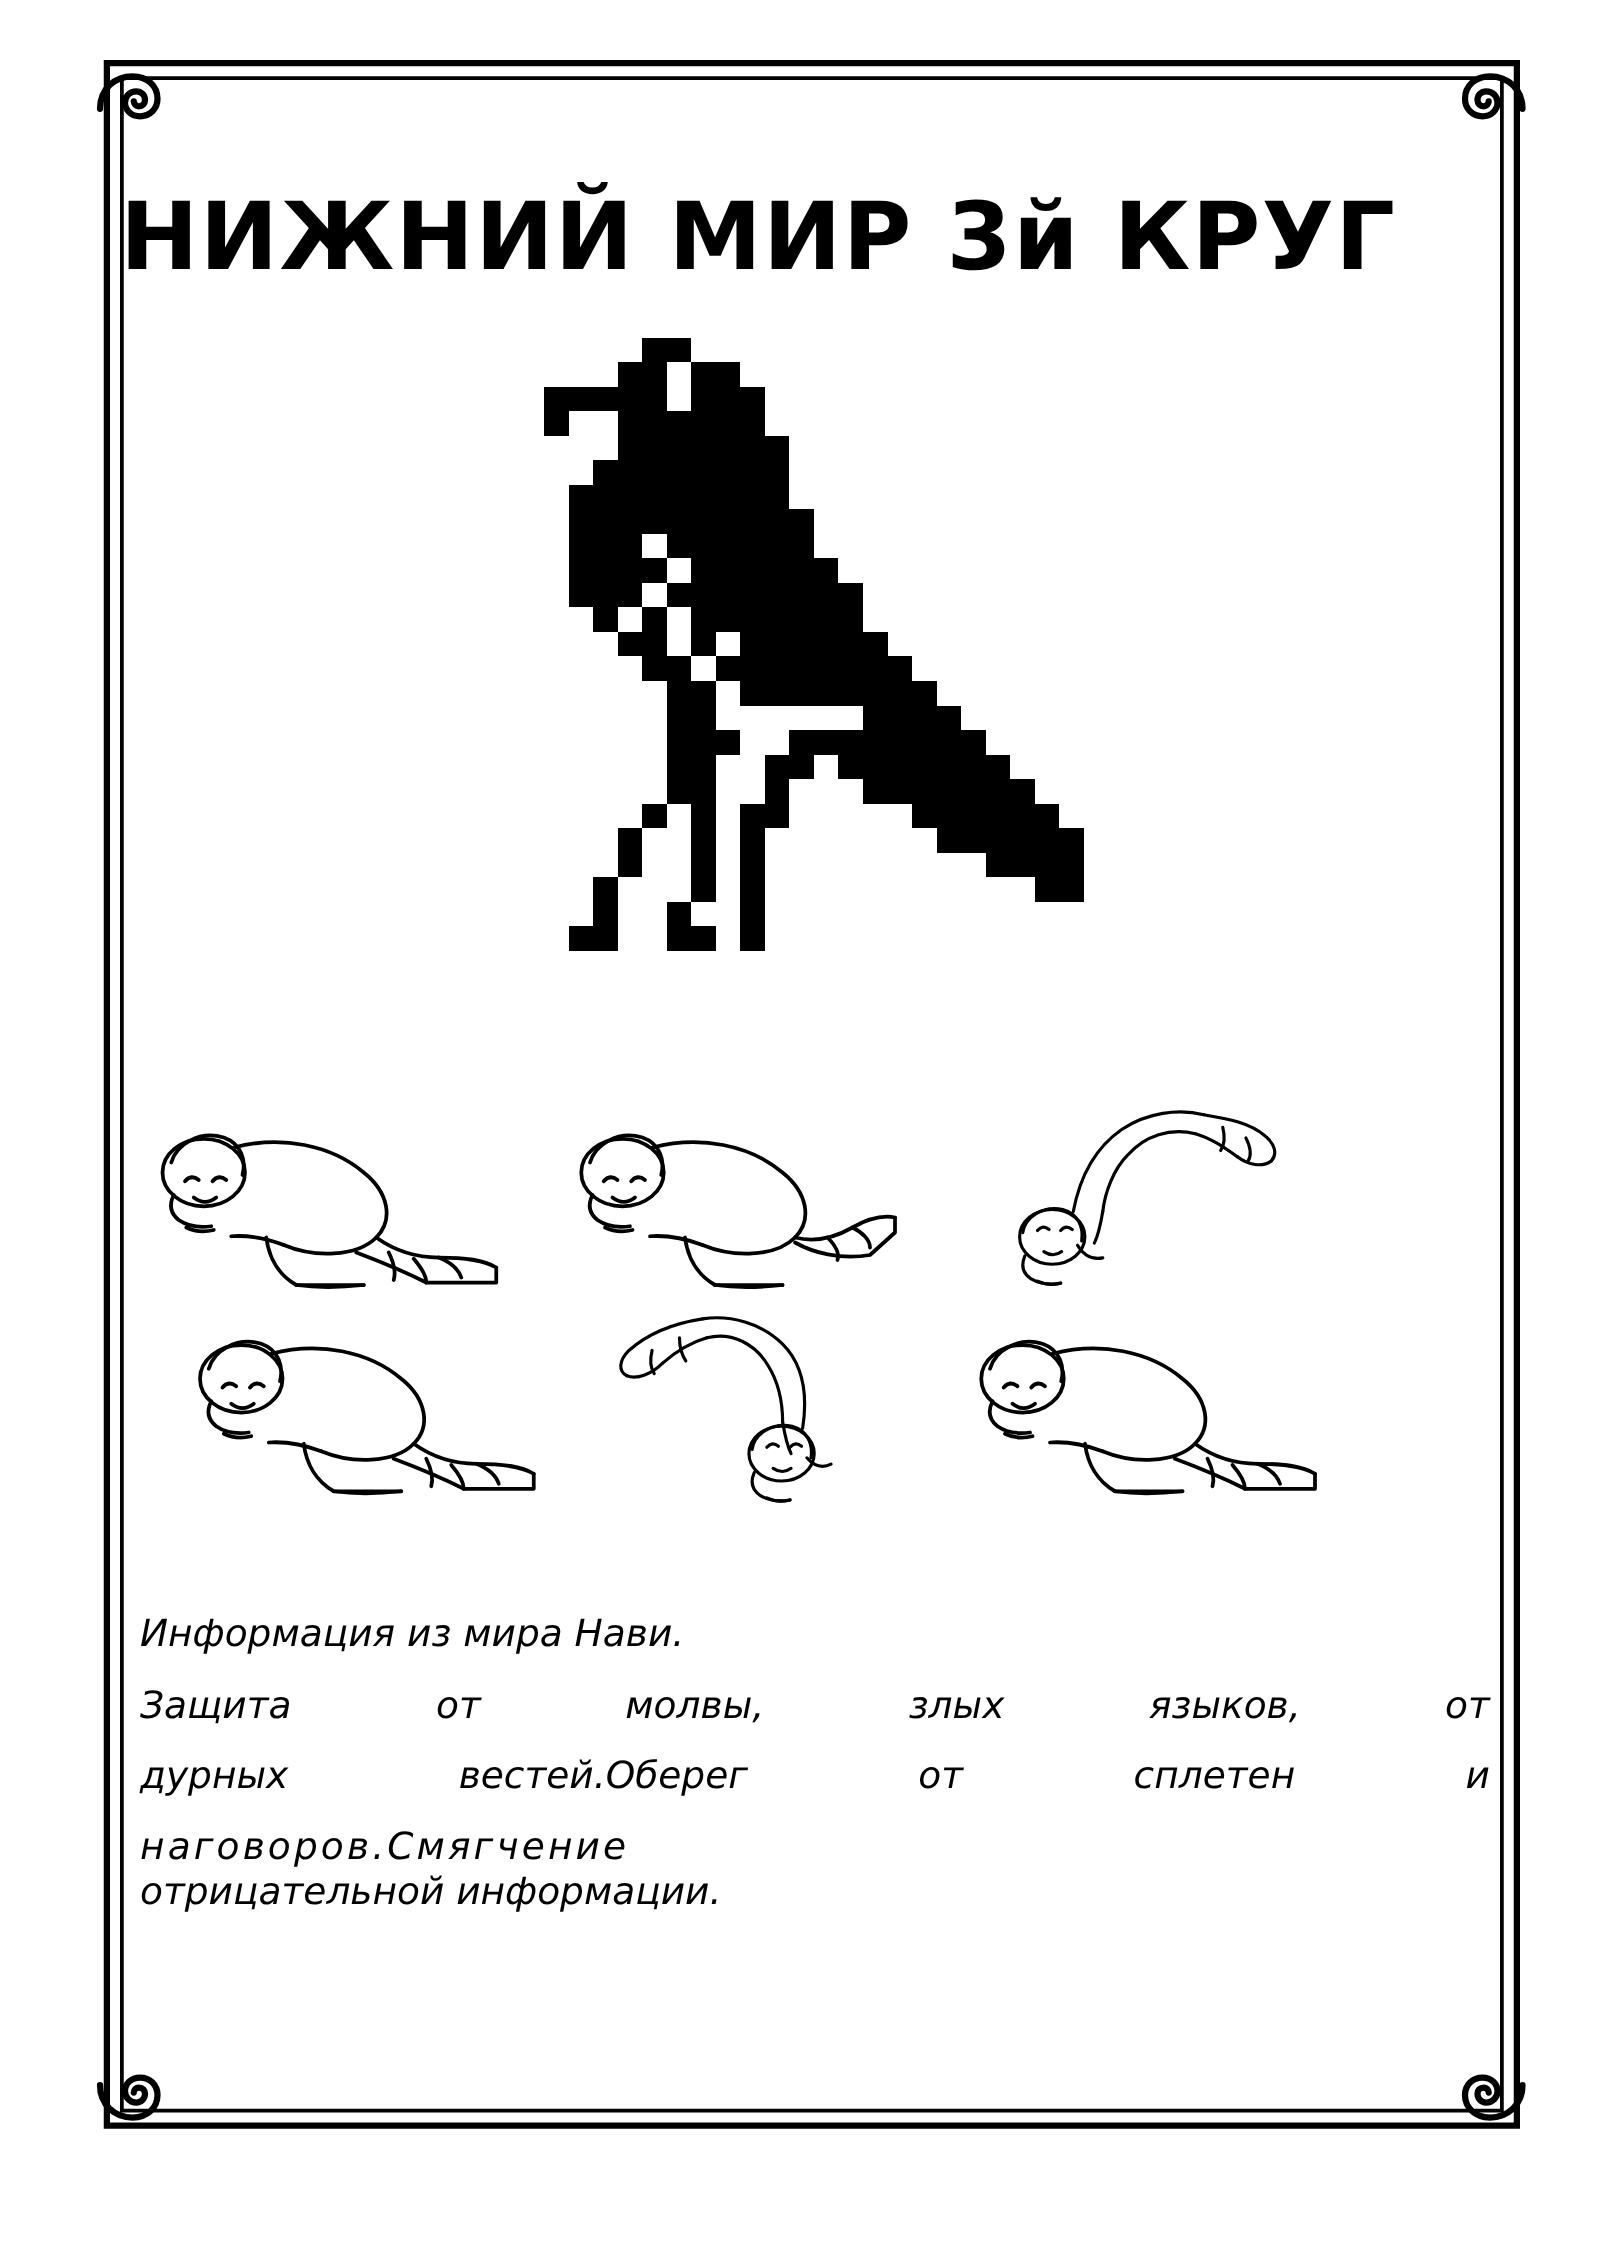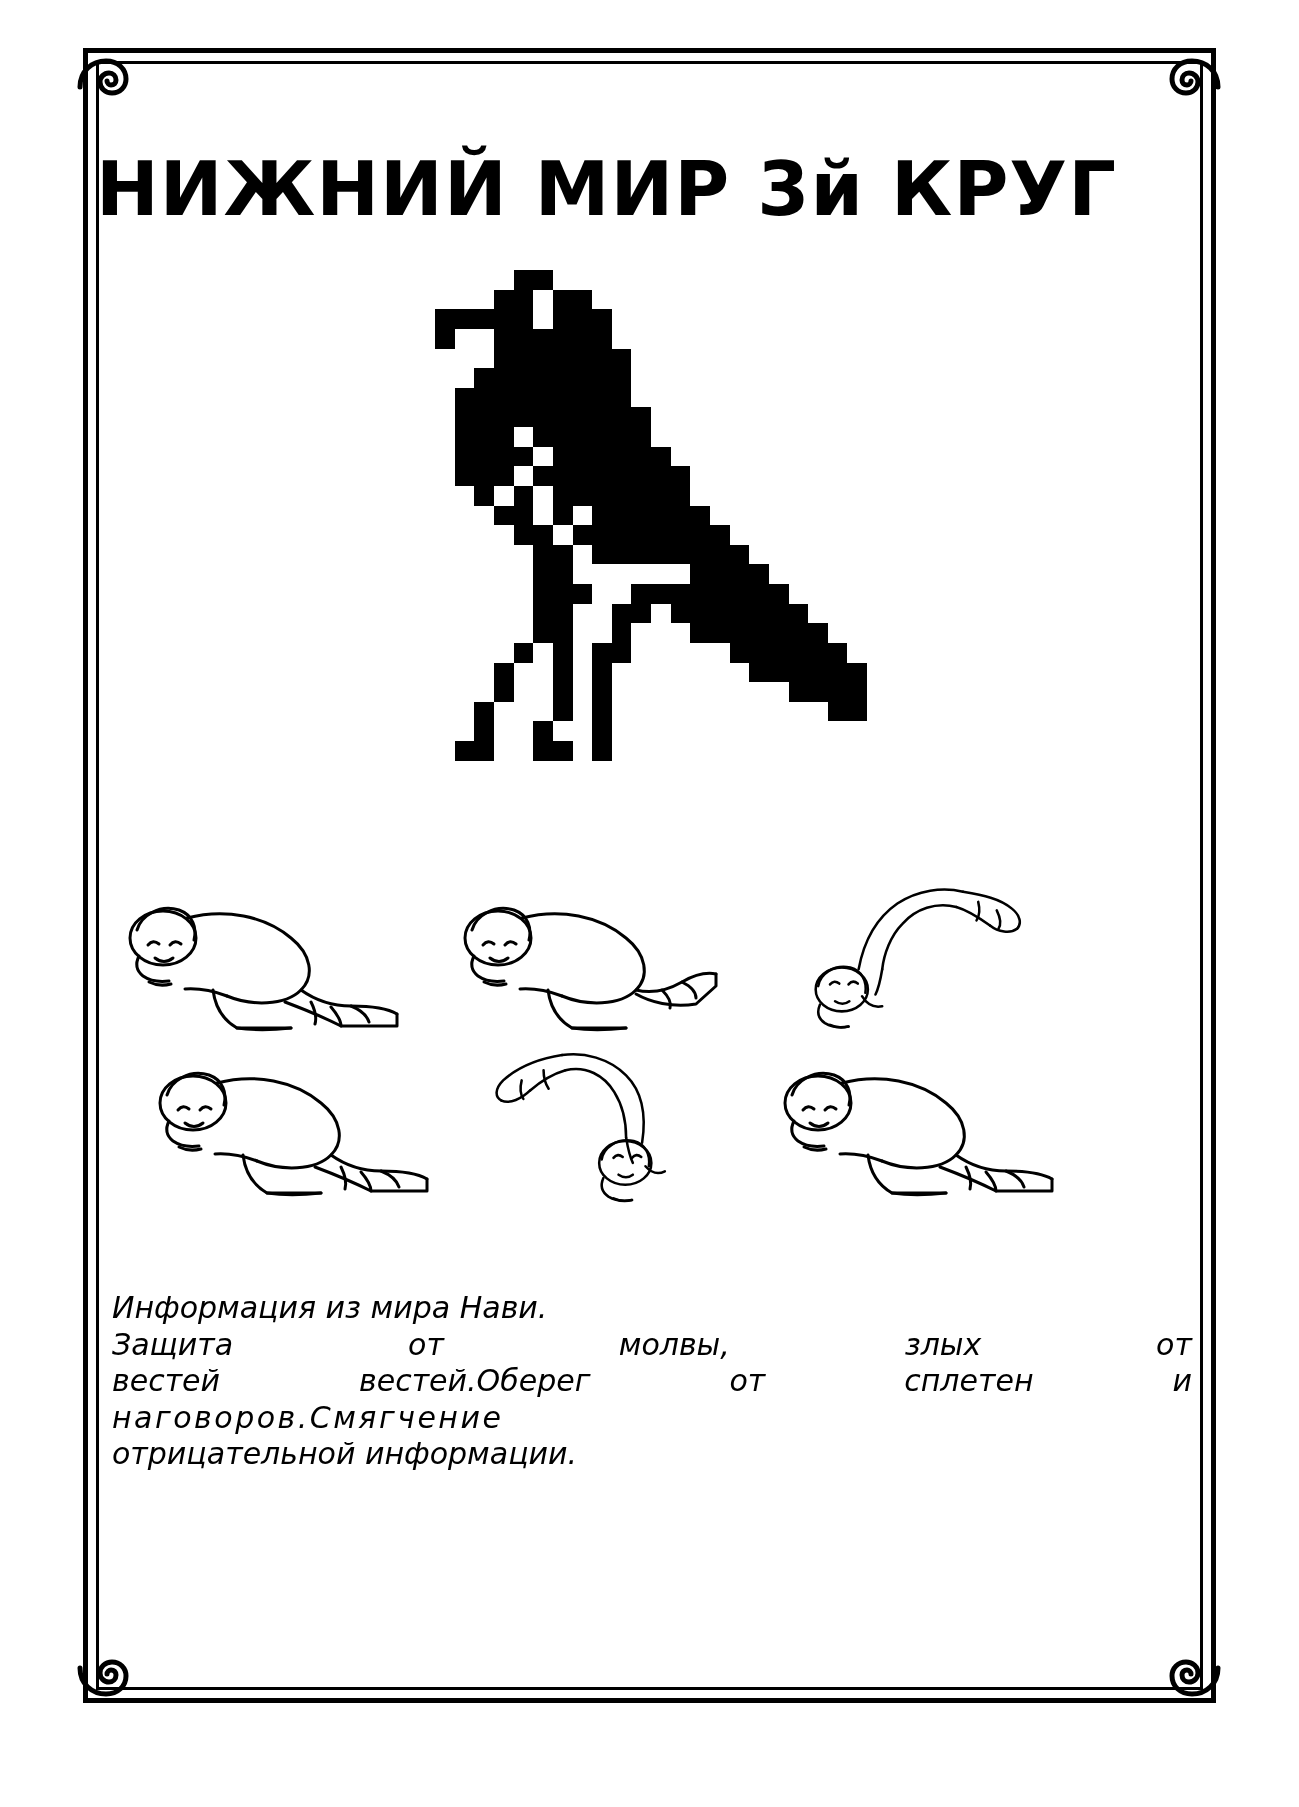--- a/index.html
+++ b/index.html
@@ -98,20 +98,21 @@
     line-height: 1.22;
     color: #000;
   }
   .body-text .line {
     display: block;
     white-space: nowrap;
   }
   .line.just {
     display: flex;
     justify-content: space-between;
+    margin-top: 20px;
   }
   .line.just span { display: inline-block; }
   .line.spread { letter-spacing: 2.5px; }
 </style>
 </head>
 <body>
 
 <div class="page">
 
   <div class="frame-outer"></div>
@@ -372,24 +373,25 @@
 
   </div>
 
   <div class="body-text">
     <span class="line">Информация из мира Нави.</span>
     <span class="line just">
       <span>Защита</span>
       <span>от</span>
       <span>молвы,</span>
       <span>злых</span>
+      <span>языков,</span>
       <span>от</span>
     </span>
     <span class="line just">
-      <span>вестей</span>
+      <span>дурных</span>
       <span>вестей.Оберег</span>
       <span>от</span>
       <span>сплетен</span>
       <span>и</span>
     </span>
     <span class="line just spread">
       <span>наговоров.Смягчение</span>
     </span>
     <span class="line">отрицательной информации.</span>
   </div>

